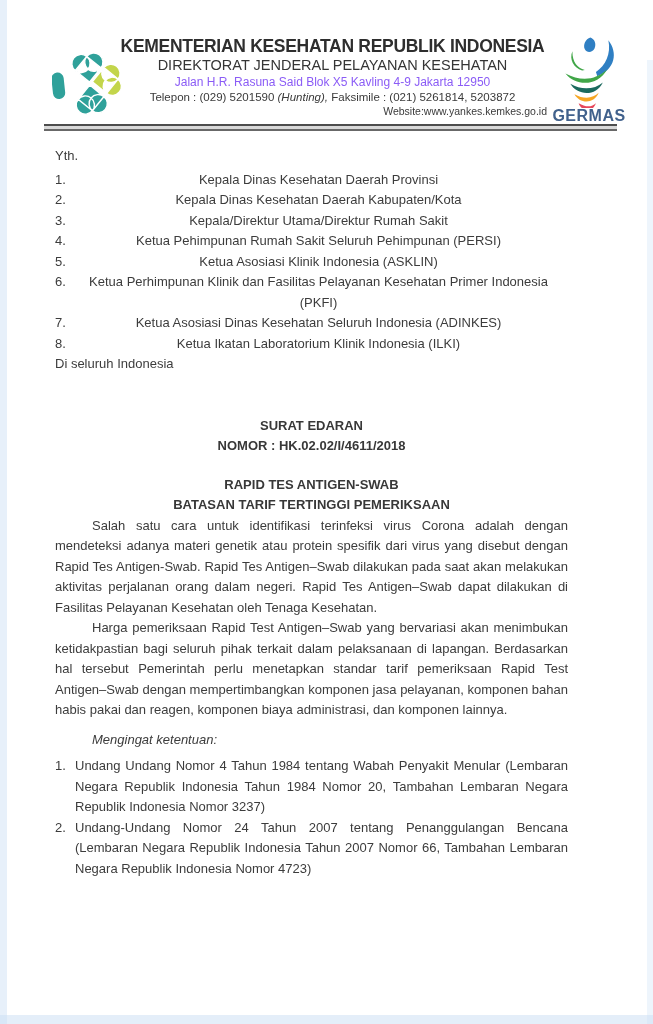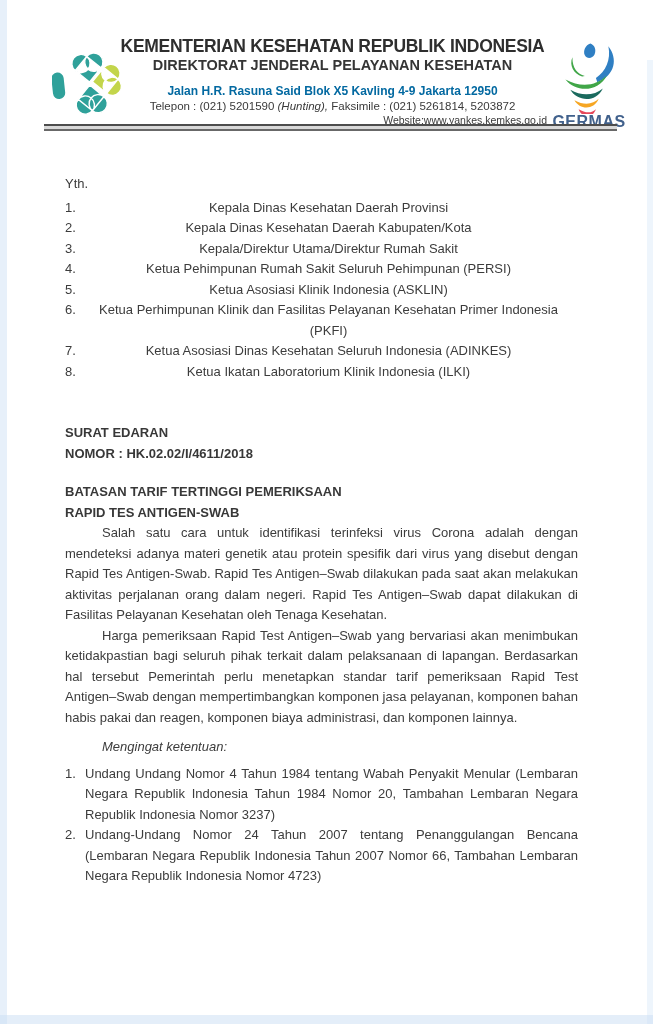--- a/index.html
+++ b/index.html
@@ -11,41 +11,41 @@
   .edge { position:absolute; pointer-events:none; }
   .edge-left   { left:0; top:0; width:7px; height:100%; background:rgba(201,222,244,0.45); }
   .edge-right  { right:0; top:60px; width:6px; height:964px; background:rgba(205,226,246,0.35); }
   .edge-bottom { left:0; bottom:0; width:100%; height:9px; background:rgba(201,222,244,0.5); }
 
   
   .header { position:absolute; top:34px; left:0; right:0; height:92px; }
   .logo-kemenkes { position:absolute; left:52px; top:2px; width:72px; height:84px; }
   .header-center { position:absolute; left:118px; width:429px; top:2px; text-align:center; }
   .h-ministry   { font-size:17.5px; font-weight:bold; color:#2e2e2e; letter-spacing:-0.3px; line-height:20px; white-space:nowrap; }
-  .h-directorate{ font-size:14.5px; font-weight:bold; color:#353535; line-height:17px; margin-top:1px; white-space:nowrap; }
-  .h-address { font-size:12px;  line-height:15px; margin-top:10px; color:#0369a1; white-space:nowrap;font-weight:bold; }
+  .h-directorate{ font-size:14.5px; font-weight:normal; color:#353535; line-height:17px; margin-top:1px; white-space:nowrap; }
+  .h-address { font-size:12px;  line-height:15px; margin-top:1px; color:#8b5cf6; white-space:nowrap; }
   .h-phone   { font-size:11.5px; line-height:15px; color:#3a3a3a; white-space:nowrap; }
   .h-phone .it { font-style:italic; }
   .h-web     { font-size:10.5px; line-height:13px; color:#3a3a3a; white-space:nowrap;text-align:right; }
-  .logo-germas { position:absolute; right:14px; top:8px; width:100px; text-align:center; }
+  .logo-germas { position:absolute; right:14px; top:2px; width:100px; text-align:center; }
   .logo-germas svg { display:block; margin:0 auto; }
   .germas-caption { font-size:16px; font-weight:bold; color:#41618c; letter-spacing:0.5px; line-height:18px; margin-top:-1px; }
 
   .rule {
     position:absolute; top:124px; left:44px; width:573px; height:3px;
     background:#d9d9d9; border-top:2px solid #4d4d4d; border-bottom:2px solid #686868;
   }
 
   
-  .content { position:absolute; top:146px; left:65px; width:513px; font-size:13px; line-height:20.5px; color:#3c3c3c;margin-top:28px; }
+  .content { position:absolute; top:146px; left:55px; width:513px; font-size:13px; line-height:20.5px; color:#3c3c3c; }
   .yth { margin-bottom:3px; }
   .addr-row { display:flex; }
   .addr-num { width:14px; flex:none; }
   .addr-text { flex:1;text-align:center; }
-  .title-block { text-align:left; font-weight:bold; color:#383838; margin-top:41px; }
+  .title-block { text-align:center; font-weight:bold; color:#383838; margin-top:41px; }
   .tb-gap { height:18px; }
   p.body { margin:0; text-align:justify; text-indent:37px; }
   .p1 { margin-top:33px; }
   .p2 { margin-top:10px; }
   .mengingat { margin-top:9px; text-indent:37px;font-style:italic; }
   .laws { margin-top:6px; }
   .law-row { display:flex; }
   .law-num { width:20px; flex:none; }
   .law-text { flex:1; text-align:justify; }
 </style>
@@ -66,21 +66,21 @@
         <path d="M52,62 L34,44 L52,26 L70,44 Z M43,35 m-12.7,0 a12.7,12.7 0 1,0 25.4,0 a12.7,12.7 0 1,0 -25.4,0 M61,35 m-12.7,0 a12.7,12.7 0 1,0 25.4,0 a12.7,12.7 0 1,0 -25.4,0" stroke="#ffffff" stroke-width="2" fill="#2fa19a"></path>
         <path d="M56,62 L74,44 L92,62 L74,80 Z M83,53 m-12.7,0 a12.7,12.7 0 1,0 25.4,0 a12.7,12.7 0 1,0 -25.4,0 M83,71 m-12.7,0 a12.7,12.7 0 1,0 25.4,0 a12.7,12.7 0 1,0 -25.4,0" stroke="#ffffff" stroke-width="2" fill="#c3d54b"></path>
         <path d="M52,66 L34,84 L52,102 L70,84 Z M43,93 m-12.7,0 a12.7,12.7 0 1,0 25.4,0 a12.7,12.7 0 1,0 -25.4,0 M61,93 m-12.7,0 a12.7,12.7 0 1,0 25.4,0 a12.7,12.7 0 1,0 -25.4,0" stroke="#ffffff" stroke-width="2" fill="#2fa19a"></path>
       </g>
     </svg>
 
     <div class="header-center">
       <div class="h-ministry">KEMENTERIAN KESEHATAN REPUBLIK INDONESIA</div>
       <div class="h-directorate">DIREKTORAT JENDERAL PELAYANAN KESEHATAN</div>
       <div class="h-address">Jalan H.R. Rasuna Said Blok X5 Kavling 4-9 Jakarta 12950</div>
-      <div class="h-phone"><span>Telepon : (021) 5201590 </span><span class="it">(Hunting),</span><span> Faksimile : (021) 5261814, 5203872</span></div>
+      <div class="h-phone"><span>Telepon : (029) 5201590 </span><span class="it">(Hunting),</span><span> Faksimile : (021) 5261814, 5203872</span></div>
       <div class="h-web">Website:www.yankes.kemkes.go.id</div>
     </div>
 
     <div class="logo-germas">
       <svg width="78" height="72" viewBox="0 0 100 104">
         <path d="M52,2 C58,4 61,11 58,18 C55,24 47,25 44,19 C41,13 45,4 52,2 Z" fill="#2f7fc3"></path>
         <path d="M60,52 C74,42 82,26 78,6 C92,24 88,48 62,58 Z" fill="#2f7fc3"></path>
         <path d="M40,50 C28,46 21,34 26,22 C26,38 33,46 44,49 Z" fill="#41a648"></path>
         <path d="M16,54 C38,66 60,64 76,48 C64,72 32,74 16,54 Z" fill="#41a648"></path>
         <path d="M23,69 C40,79 58,77 70,67 C60,88 33,86 23,69 Z" fill="#1b6a5e"></path>
@@ -125,27 +125,28 @@
       <div class="addr-row">
         <span class="addr-num">7.</span>
         <span class="addr-text">Ketua Asosiasi Dinas Kesehatan Seluruh Indonesia (ADINKES)</span>
       </div>
       <div class="addr-row">
         <span class="addr-num">8.</span>
         <span class="addr-text">Ketua Ikatan Laboratorium Klinik Indonesia (ILKI)</span>
       </div>
     </div>
 
+    <div class="closing">Di seluruh Indonesia</div>
 
     <div class="title-block">
       <div>SURAT EDARAN</div>
       <div>NOMOR : HK.02.02/I/4611/2018</div>
       <div class="tb-gap"></div>
+      <div>RAPID TES ANTIGEN-SWAB</div>
       <div>BATASAN TARIF TERTINGGI PEMERIKSAAN</div>
-      <div>RAPID TES ANTIGEN-SWAB</div>
     </div>
 
     <p class="body p1">Salah satu cara untuk identifikasi terinfeksi virus Corona adalah dengan mendeteksi adanya materi genetik atau protein spesifik dari virus yang disebut dengan Rapid Tes Antigen-Swab. Rapid Tes Antigen–Swab dilakukan pada saat akan melakukan aktivitas perjalanan orang dalam negeri. Rapid Tes Antigen–Swab dapat dilakukan di Fasilitas Pelayanan Kesehatan oleh Tenaga Kesehatan.</p>
     <p class="body p2">Harga pemeriksaan Rapid Test Antigen–Swab yang bervariasi akan menimbukan ketidakpastian bagi seluruh pihak terkait dalam pelaksanaan di  lapangan. Berdasarkan hal tersebut Pemerintah perlu menetapkan standar tarif pemeriksaan Rapid Test Antigen–Swab dengan mempertimbangkan komponen jasa pelayanan, komponen bahan habis pakai dan reagen, komponen biaya administrasi, dan komponen lainnya.</p>
 
     <div class="mengingat">Mengingat ketentuan:</div>
 
     <div class="laws">
       <div class="law-row">
         <span class="law-num">1.</span>

